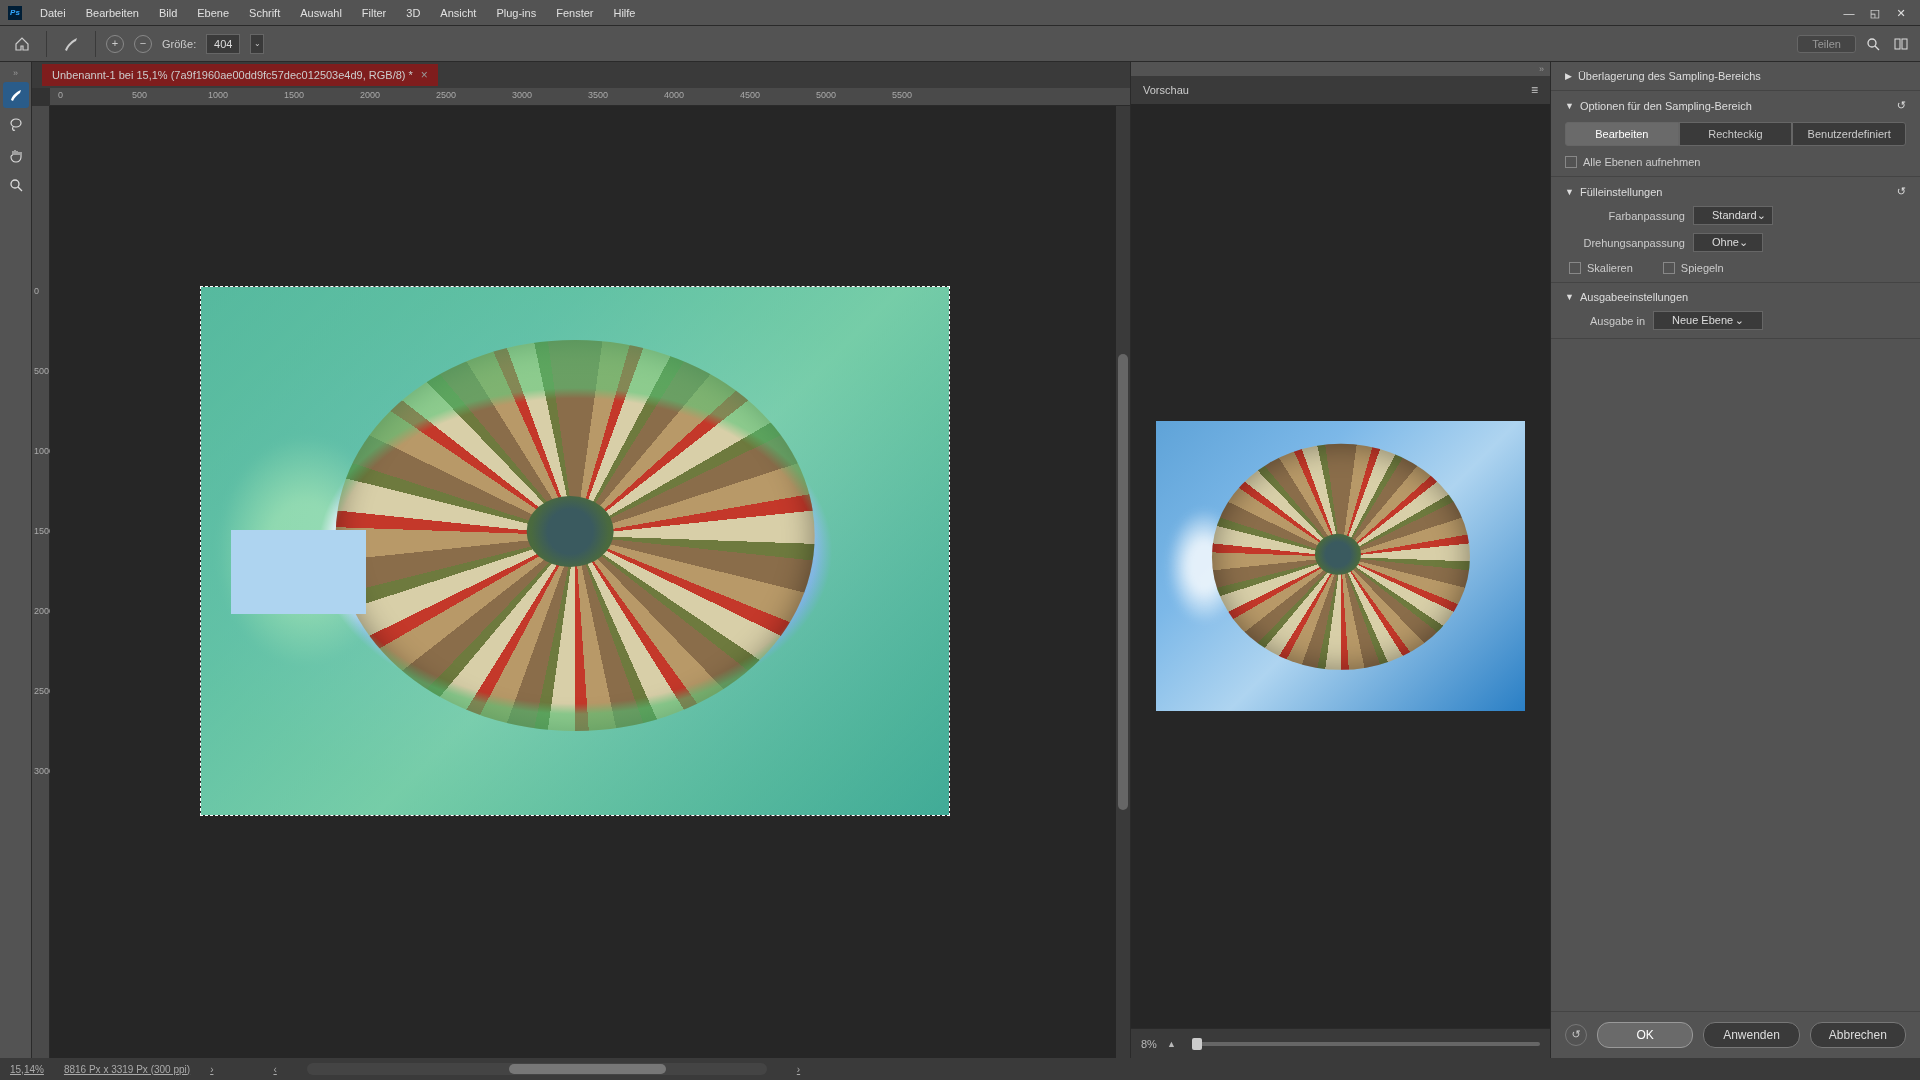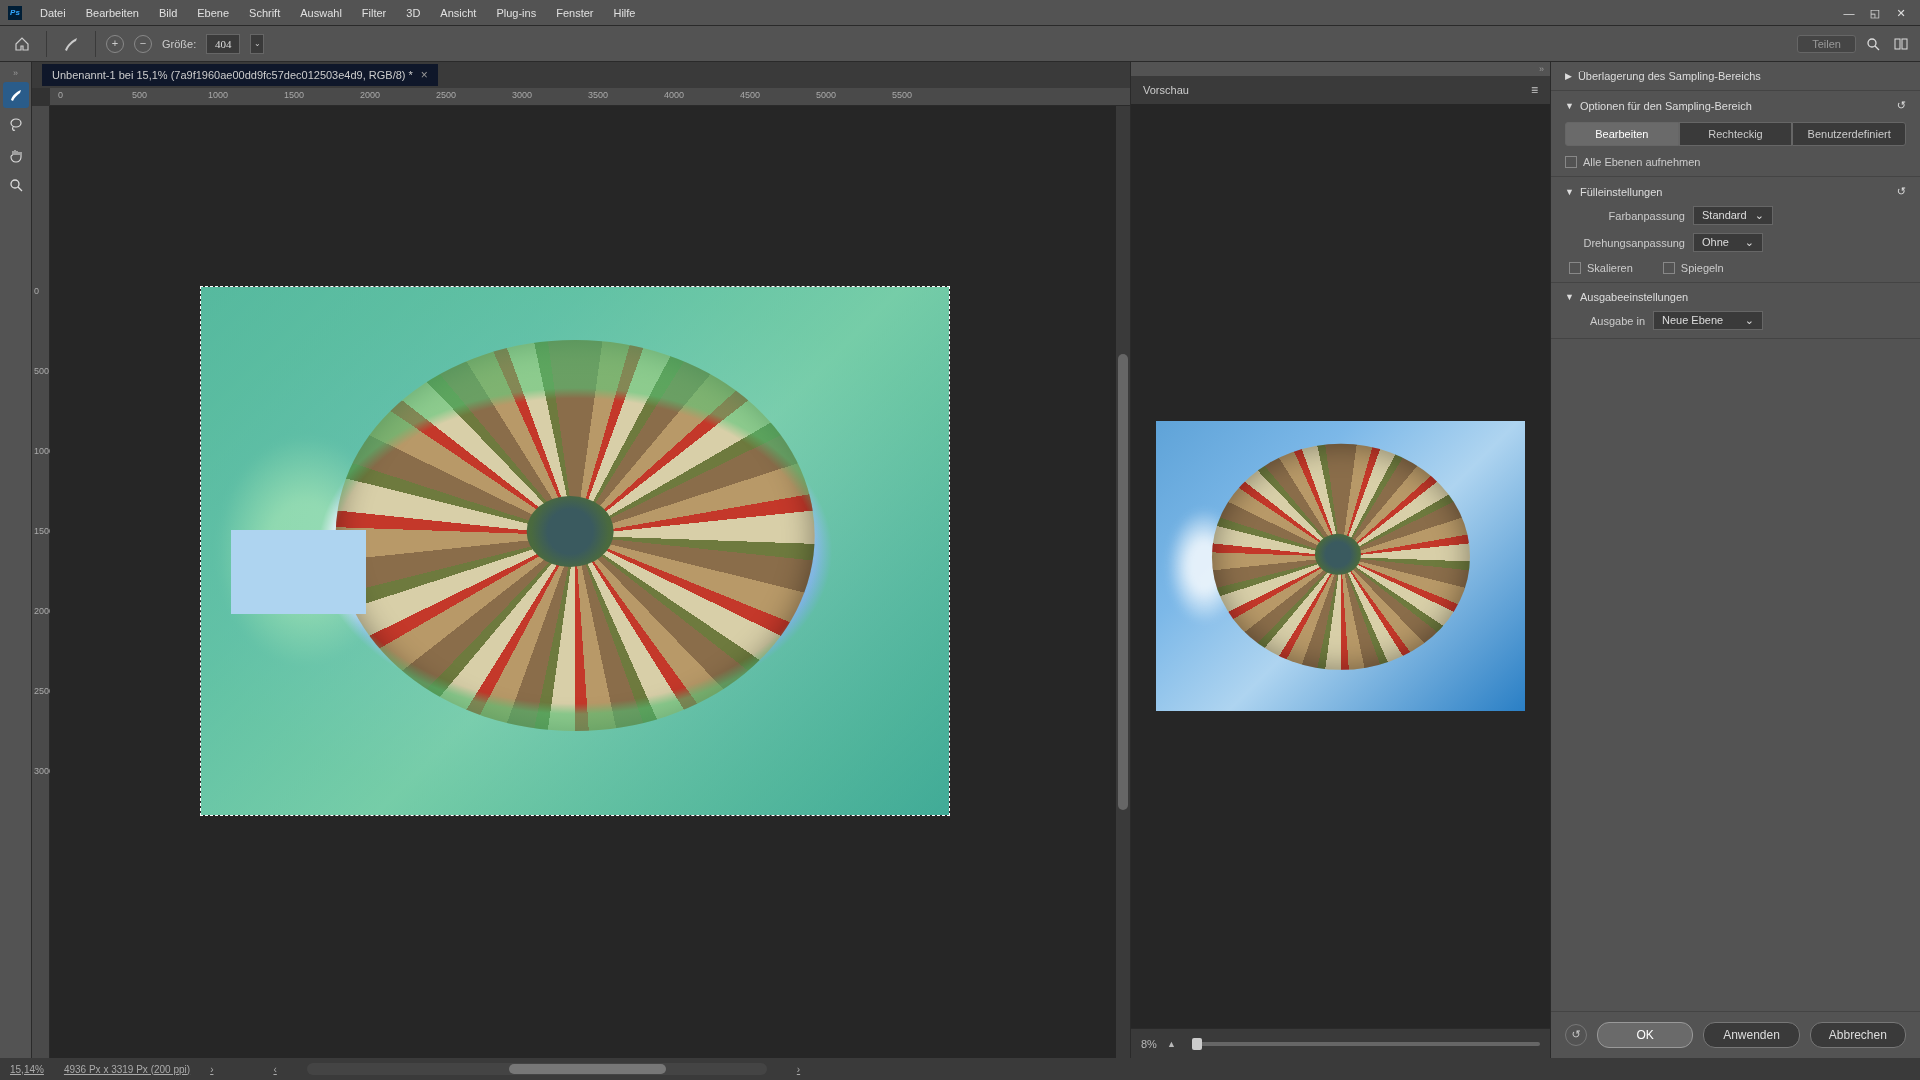--- a/index.html
+++ b/index.html
@@ -7,31 +7,31 @@
 .menubar { height: 26px; background: #535353; display: flex; align-items: center; padding: 0 8px; border-bottom: 1px solid #2a2a2a; }
 .ps-logo { width: 14px; height: 14px; background: #001e36; color: #31a8ff; font-size: 8px; font-weight: bold; text-align: center; line-height: 14px; margin-right: 8px; font-style: italic; }
 .menubar .menu-item { padding: 0 10px; color: #e0e0e0; cursor: default; }
 .win-controls { margin-left: auto; display: flex; gap: 4px; }
 .win-btn { width: 22px; height: 18px; color: #e0e0e0; text-align: center; font-size: 11px; line-height: 18px; cursor: default; }
 .optionsbar { height: 36px; background: #535353; display: flex; align-items: center; padding: 0 8px; border-bottom: 1px solid #2a2a2a; gap: 10px; }
 .home-btn,.tool-icon-opt { width: 28px; height: 28px; display: flex; align-items: center; justify-content: center; color: #d0d0d0; }
 .divider-v { width: 1px; height: 26px; background: #3a3a3a; }
 .circ-btn { width: 18px; height: 18px; border: 1px solid #888; border-radius: 50%; text-align: center; line-height: 15px; font-size: 11px; color: #ccc; }
 .size-label { color: #ccc; }
-.size-input { width: 34px; height: 20px; background: #3a3a3a; border: 1px solid #666; color: #ddd; text-align: center; font-size: 11px; font-family: Liberation Serif, serif; }
+.size-input { width: 34px; height: 20px; background: #3a3a3a; border: 1px solid #666; color: #ddd; text-align: center; font-size: 11px; }
 .size-drop { width: 14px; height: 20px; background: #3a3a3a; border: 1px solid #666; font-size: 8px; text-align: center; line-height: 18px; color: #ccc; }
 .opt-right { margin-left: auto; display: flex; gap: 6px; align-items: center; }
 .share-btn { padding: 2px 14px; background: #454545; border: 1px solid #666; color: #999; border-radius: 3px; }
 .ic-right { width: 22px; height: 22px; color: #ddd; display: flex; align-items: center; justify-content: center; }
 .workspace { display: flex; height: calc(100% - 26px - 36px - 22px); }
 .toolbar { width: 32px; background: #535353; display: flex; flex-direction: column; align-items: center; padding-top: 6px; gap: 4px; border-right: 1px solid #2a2a2a; }
 .tool { width: 26px; height: 26px; display: flex; align-items: center; justify-content: center; border-radius: 3px; color: #ddd; }
 .tool.active { background: #2a5c8a; }
 .tab-strip { height: 26px; background: #3a3a3a; display: flex; align-items: center; padding-left: 10px; }
-.doc-tab { background: #0f172a; padding: 4px 10px; font-size: 11px; color: #ccc; display: flex; align-items: center; gap: 8px; }
+.doc-tab { background: #7f1d1d; padding: 4px 10px; font-size: 11px; color: #ccc; display: flex; align-items: center; gap: 8px; }
 .close-x { color: #999; font-size: 12px; }
 .canvas-area { flex: 1; display: flex; flex-direction: column; background: #323232; }
 .ruler-h { height: 18px; background: #4a4a4a; position: relative; margin-left: 18px; overflow: hidden; border-bottom: 1px solid #2a2a2a; }
 .ruler-h-tick { position: absolute; top: 2px; font-size: 9px; color: #aaa; }
 .canvas-body { flex: 1; display: flex; }
 .ruler-v { width: 18px; background: #4a4a4a; border-right: 1px solid #2a2a2a; position: relative; }
 .ruler-v-tick { position: absolute; left: 2px; font-size: 9px; color: #aaa; }
 .viewport { flex: 1; background: #262626; position: relative; display: flex; align-items: center; justify-content: center; }
 .image-bound { position: absolute; left: 150px; top: 180px; width: 750px; height: 530px; border: 1.5px dashed #fff; }
 .img-sky { width: 100%; height: 100%; background: linear-gradient(135deg,#5fa3d8 0%,#7cb8e8 30%,#aed4f0 55%,#2a7fc5 100%); position: relative; overflow: hidden; }
@@ -58,21 +58,21 @@
 .reset-ic { margin-left: auto; }
 .seg-group { display: flex; margin-top: 10px; }
 .seg-btn { flex: 1; padding: 5px 0; text-align: center; background: #3a3a3a; border: 1px solid #666; color: #ccc; font-size: 11px; }
 .seg-btn:first-child { border-radius: 3px 0 0 3px; }
 .seg-btn:last-child { border-radius: 0 3px 3px 0; }
 .seg-btn.on { background: #6a6a6a; color: #fff; }
 .chk-row { display: flex; align-items: center; gap: 6px; margin-top: 10px; color: #ccc; }
 .chk { width: 12px; height: 12px; border: 1px solid #888; }
 .field-row { display: flex; align-items: center; margin-top: 8px; gap: 8px; }
 .field-row label { flex: 0 0 120px; text-align: right; color: #ccc; }
-.dd { background: #3a3a3a; border: 1px solid #666; color: #ddd; padding: 2px 8px; font-size: 11px; width: 80px; display:flex; justify-content:space-between; }
+.dd { background: #3a3a3a; border: 1px solid #666; color: #ddd; padding: 2px 18px; font-size: 11px; width: 80px; display:flex; justify-content:space-between; }
 .rp-fill { flex: 1; }
 .button-row { padding: 10px 14px; display: flex; gap: 10px; align-items: center; background: #535353; border-top:1px solid #444; }
 .r-btn { flex: 1; padding: 5px 0; text-align: center; background: #3a3a3a; border: 1px solid #777; color: #ddd; border-radius: 12px; font-size: 12px; }
 .r-btn.primary { background: #6a6a6a; color: #fff; border-color: #999; }
 .reset-circ { width: 22px; height: 22px; border: 1px solid #777; border-radius: 50%; text-align: center; line-height: 19px; color: #ccc; }
 .statusbar { height: 22px; background: #3a3a3a; display: flex; align-items: center; padding: 0 10px; font-size: 10px; color: #aaa; gap: 20px; text-decoration: underline; }
 .hscroll { flex:1; height:12px; background:#444; border-radius:6px; position:relative; margin:0 10px; max-width:460px; }
 .hscroll::after { content:""; position:absolute; left:44%; width:34%; top:1px; height:10px; background:#777; border-radius:5px; }
 svg { display:block; }
 </style>
@@ -308,18 +308,18 @@
       <div class="r-btn primary">OK</div>
       <div class="r-btn">Anwenden</div>
       <div class="r-btn">Abbrechen</div>
     </div>
   </div>
 
 </div>
 
 <div class="statusbar">
   <span>15,14%</span>
-  <span>4936 Px x 3319 Px (200 ppi)</span>
+  <span>8816 Px x 3319 Px (300 ppi)</span>
   <span>›</span>
   <span style="margin-left:40px">‹</span>
   <div class="hscroll"></div>
   <span>›</span>
 </div>
 
 </body></html>

